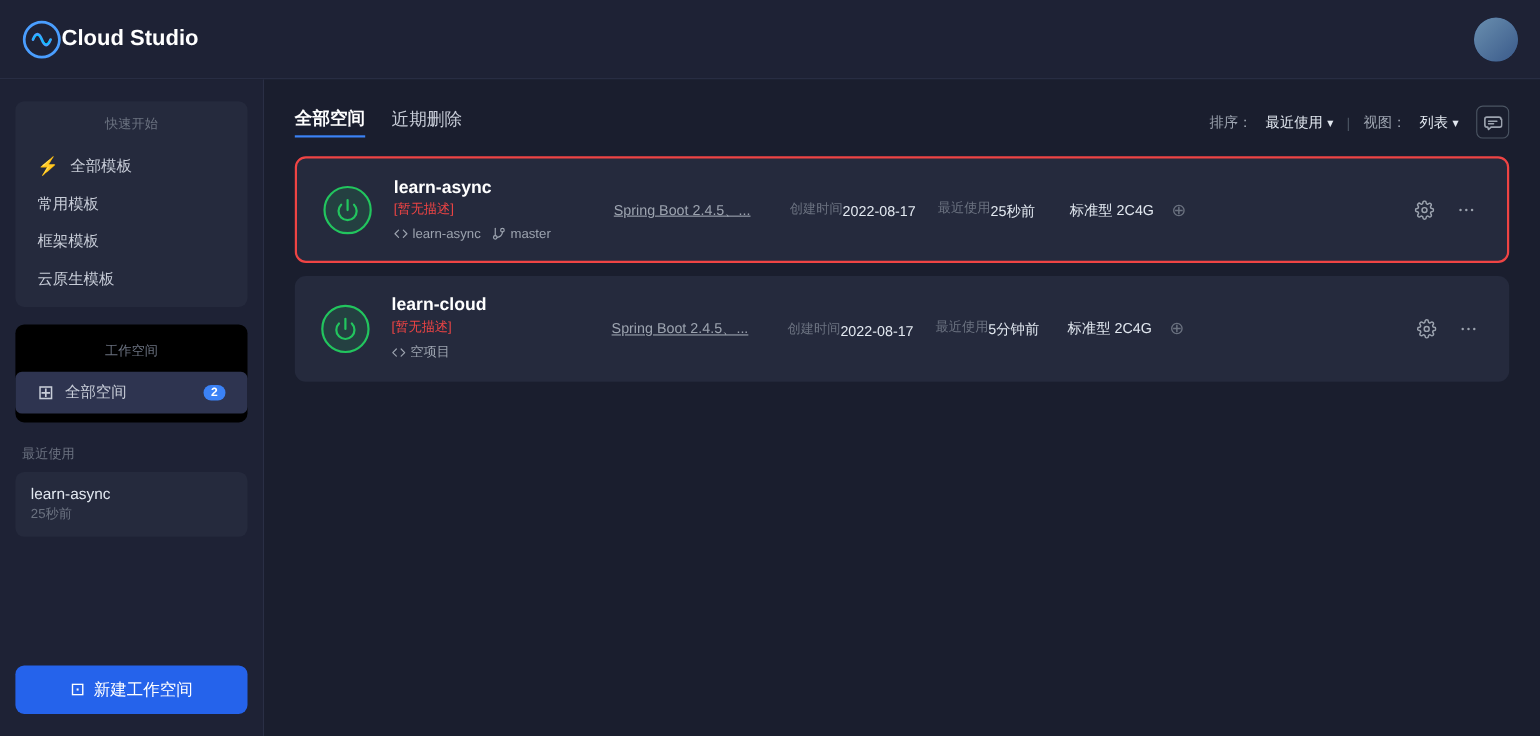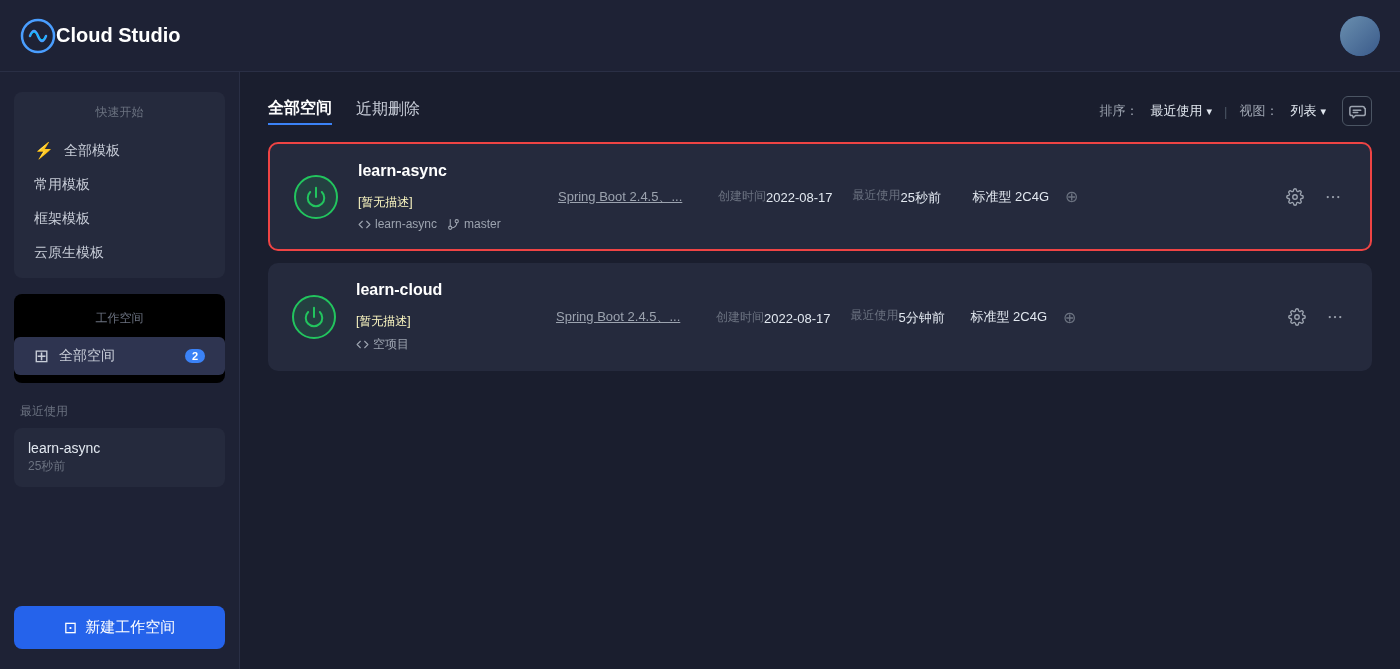--- a/index.html
+++ b/index.html
@@ -274,22 +274,22 @@
     .ws-info {
       min-width: 180px;
     }
     .ws-name {
       font-size: 16px;
       font-weight: 700;
       color: #ffffff;
     }
     .ws-desc {
       font-size: 12px;
-      color: #fef9c3;
-      margin-top: 14px;
+      color: #ef4444;
+      margin-top: 2px;
     }
     .ws-tags {
       display: flex;
       align-items: center;
       gap: 10px;
       margin-top: 6px;
     }
     .ws-tag {
       font-size: 12px;
       color: #9ca3af;

